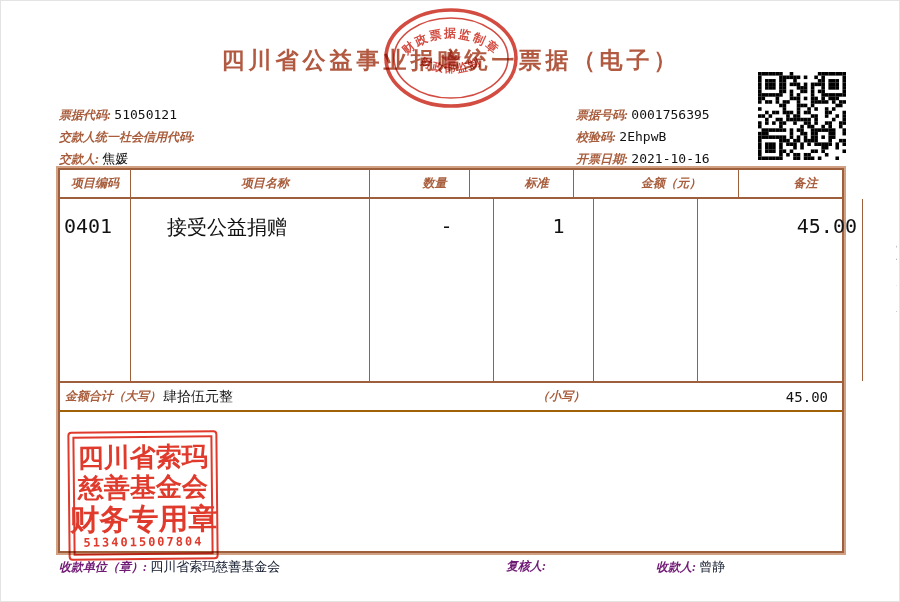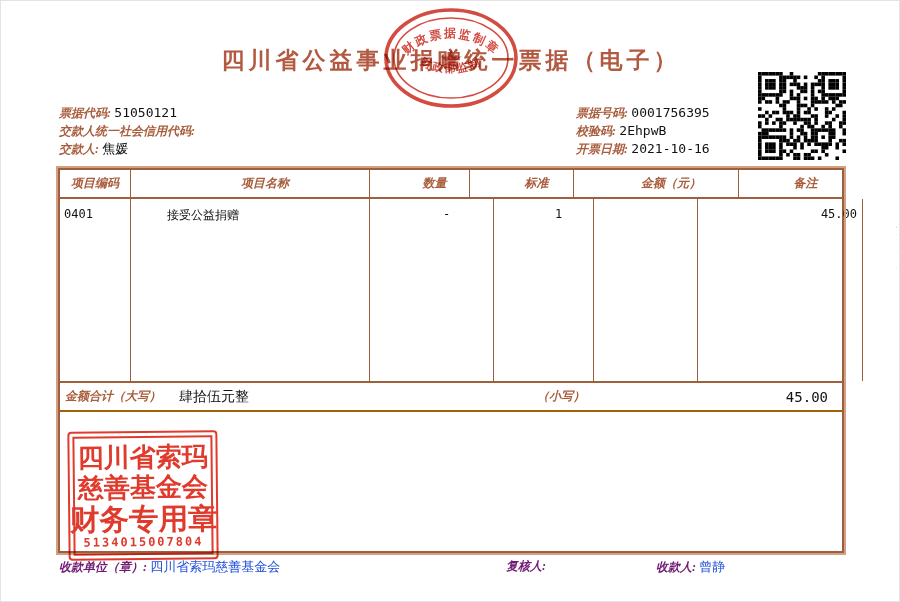--- a/index.html
+++ b/index.html
@@ -10,21 +10,21 @@
   }
   
   .title{
     position:absolute;left:0;top:44px;width:900px;text-align:center;
     font-size:23px;font-weight:bold;color:#b25a41;letter-spacing:4px;
     font-family:"Liberation Serif", serif;
   }
   
   .oval-stamp{position:absolute;left:378px;top:2px;mix-blend-mode:multiply;opacity:.88;}
   
-  .meta{position:absolute;font-size:12px;line-height:17px;white-space:nowrap;}
+  .meta{position:absolute;font-size:12px;line-height:22px;white-space:nowrap;}
   .meta-left{left:58px;top:103px;}
   .meta-right{left:575px;top:103px;}
   .meta .lbl{color:#a85d3c;font-weight:600;font-family:"Liberation Serif", serif;font-style:italic;}
   .meta .val{color:#111;font-family:"DejaVu Sans Mono", monospace;font-size:13px;font-style:normal;}
   .meta .cjkval{font-family:"Liberation Sans", sans-serif;}
   
   .qr{position:absolute;left:757px;top:71px;width:88px;height:88px;}
   
   .bill-table{
     position:absolute;left:57px;top:167px;width:786px;height:385px;
@@ -32,42 +32,42 @@
     display:flex;flex-direction:column;
   }
   .trow{display:flex;width:100%;box-sizing:border-box;gap:30px;}
   .thead{height:29px;border-bottom:2px solid #9e5f3d;}
   .thead .cell{
     display:flex;align-items:center;justify-content:center;
     color:#a85d3c;font-weight:600;font-size:12px;
     font-family:"Liberation Serif", serif;font-style:italic;
   }
   .tbodyrow{height:182px;}
-  .tbodyrow .cell{font-size:12px;color:#111;padding-top:8px;box-sizing:border-box;
+  .tbodyrow .cell{font-size:20px;color:#111;padding-top:15px;box-sizing:border-box;
     font-family:"DejaVu Sans Mono", monospace;}
   .cell{border-right:1px solid #9e5f3d;box-sizing:border-box;overflow:hidden;}
   .cell:last-child{border-right:none;}
   .c0{width:71px;flex:none;}
   .c1{width:209px;flex:none;}
   .c2{width:94px;flex:none;text-align:center;}
   .c3{width:70px;flex:none;text-align:center;}
   .c4{width:74px;flex:none;text-align:center;}
   .c5{width:135px;flex:none;text-align:right;}
   .c6{flex:1;font-weight:bold;}
   .tbodyrow .c0{padding-left:4px;}
   .tbodyrow .c1{padding-left:6px;font-family:"Liberation Sans", sans-serif;}
   .tbodyrow .c5{padding-right:5px;}
   .tbodyrow .c6{padding-left:4px;font-family:"Liberation Sans", sans-serif;}
   .total-row{
     height:27px;border-top:2px solid #9e5f3d;border-bottom:2px solid #a16207;
     position:relative;display:flex;align-items:center;font-size:13px;
   }
   .total-row .t-lbl{color:#a85d3c;font-weight:600;padding-left:5px;
     font-family:"Liberation Serif", serif;font-style:italic;font-size:12px;}
-  .total-row .t-words{color:#111;font-size:14px;margin-left:18px;}
+  .total-row .t-words{color:#111;font-size:14px;margin-left:2px;}
   .total-row .t-small{position:absolute;left:477px;color:#a85d3c;font-weight:600;
     font-family:"Liberation Serif", serif;font-style:italic;font-size:12px;}
   .total-row .t-amount{margin-left:auto;padding-right:14px;color:#111;
     font-family:"DejaVu Sans Mono", monospace;font-size:14px;}
   .blank-area{flex:1;}
   
   .sq-stamp{
     position:absolute;left:67px;top:430px;width:150px;height:129px;
     border:7px double #dd2b1c;box-sizing:border-box;border-radius:4px;
     display:flex;flex-direction:column;align-items:center;justify-content:center;
@@ -75,21 +75,21 @@
   }
   .sq-stamp .row-a{font-size:26px;font-weight:bold;line-height:30px;white-space:nowrap;
     font-family:"Liberation Serif", serif;}
   .sq-stamp .row-b{font-size:29px;font-weight:900;line-height:33px;white-space:nowrap;
     font-family:"Liberation Sans", sans-serif;transform:scaleX(1.02);}
   .sq-stamp .row-code{font-size:12px;font-weight:bold;letter-spacing:2px;line-height:13px;
     font-family:"DejaVu Sans Mono", monospace;}
   
   .footer{position:absolute;left:0;top:557px;width:900px;font-size:12px;white-space:nowrap;}
   .footer .f-lbl{color:#701a75;font-weight:600;font-family:"Liberation Serif", serif;font-style:italic;}
-  .footer .f-val{color:#1d4ed8;font-size:13px;}
+  .footer .f-val{color:#0f172a;font-size:13px;}
   .f-unit{position:absolute;left:58px;top:0;}
   .f-review{position:absolute;left:505px;top:0;}
   .f-cashier{position:absolute;left:655px;top:0;}
 </style>
 </head>
 <body>
 
 <div class="page">
 
   <div class="title">四川省公益事业捐赠统一票据（电子）</div>

